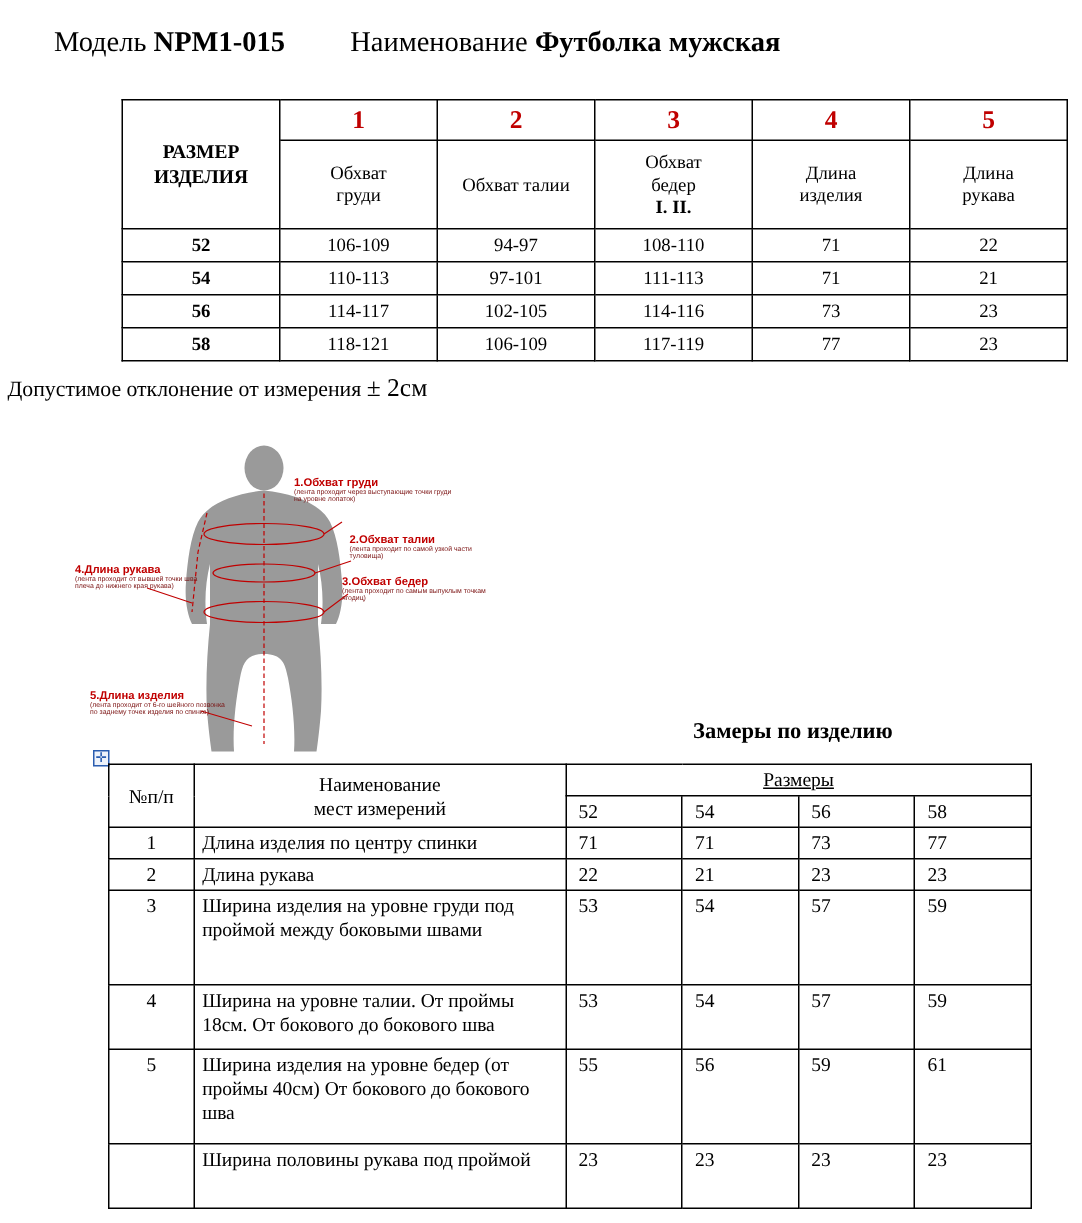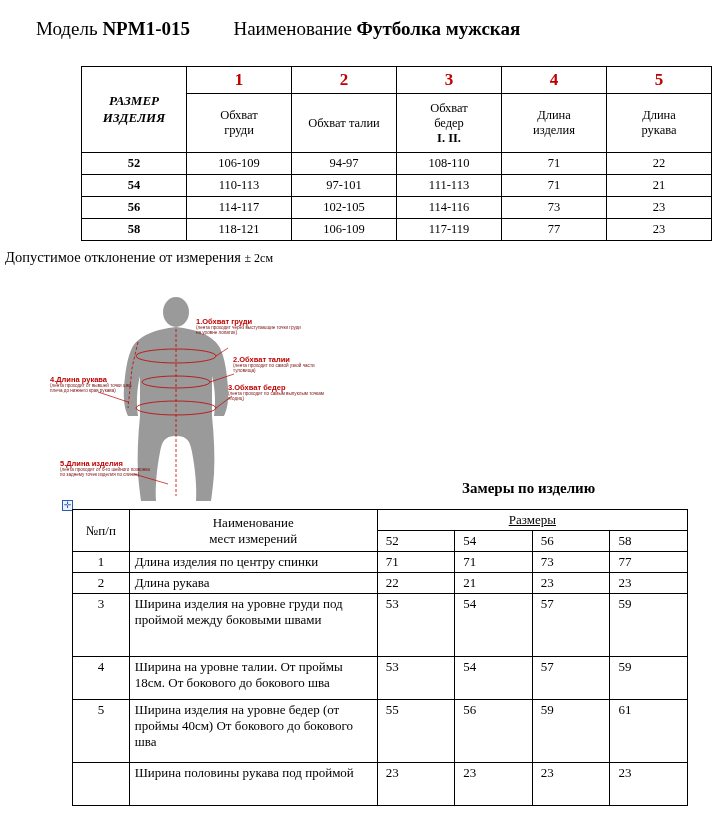--- a/index.html
+++ b/index.html
@@ -65,40 +65,39 @@
   .size-table .colhead {
     height: 54px;
     width: 96px;
     font-size: 12.5px;
   }
   .size-table .corner {
     width: 96px;
     font-weight: bold;
     font-size: 13px;
     line-height: 1.25;
-    font-style: italic;
   }
   .size-table .rowlab {
     font-weight: bold;
   }
   .size-table .data {
     height: 17px;
   }
   .bold-inline { font-weight: bold; }
 
   
   .deviation {
     position: absolute;
     top: 249px;
     left: 5px;
     font-size: 14.5px;
     white-space: nowrap;
   }
   .deviation .pm {
-    font-size: 12px;
+    font-size: 17px;
   }
 
   
   .figure {
     position: absolute;
     top: 296px;
     left: 28px;
     width: 330px;
     height: 208px;
   }

